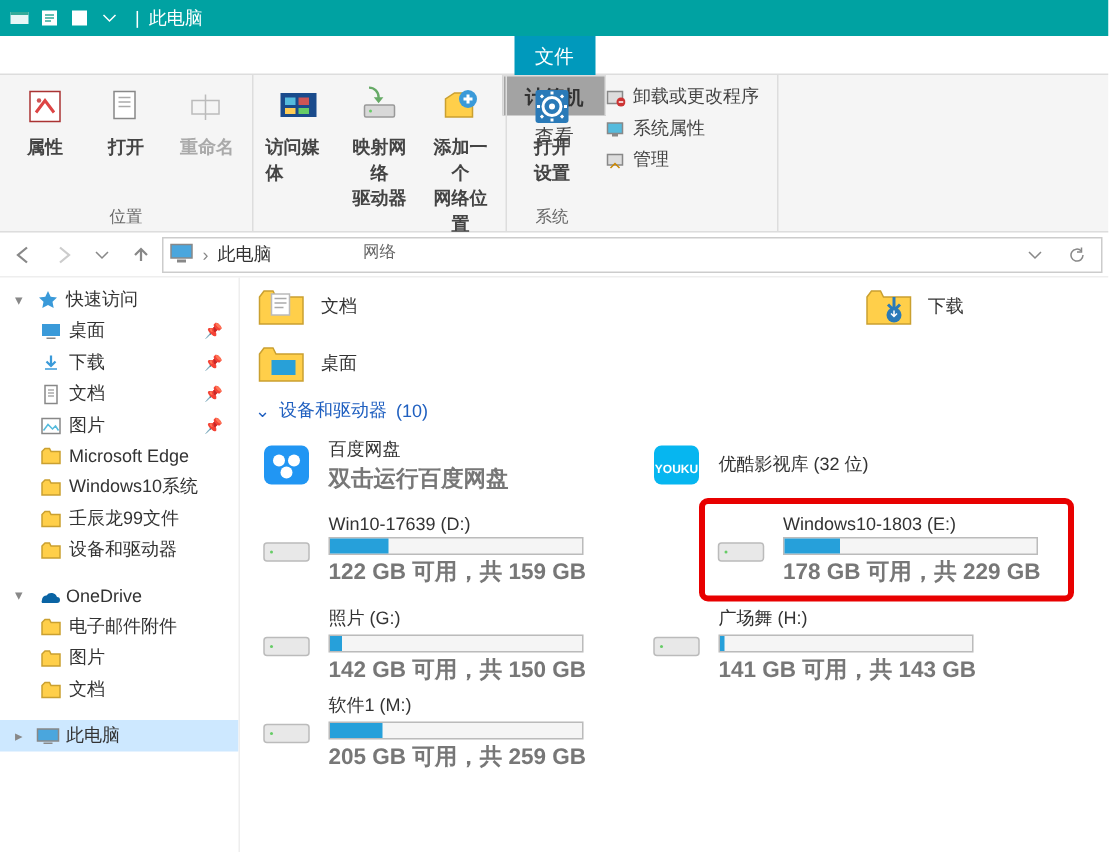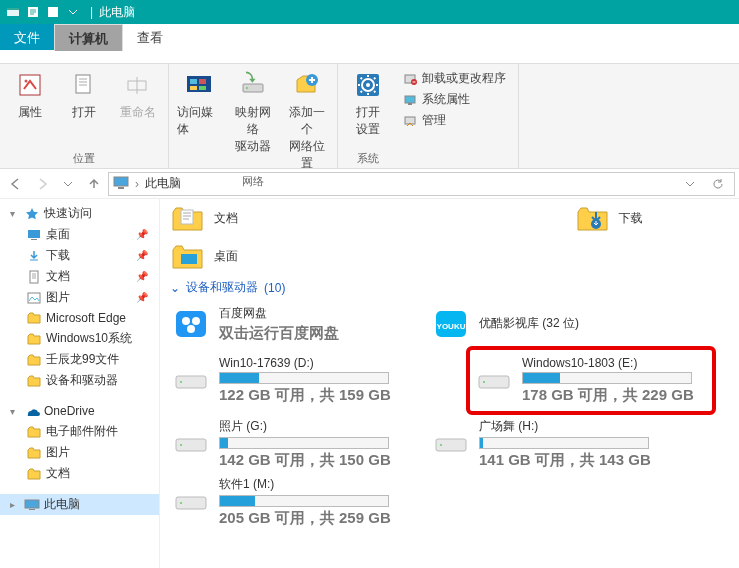--- a/index.html
+++ b/index.html
@@ -5,32 +5,32 @@
 * { box-sizing: border-box; margin: 0; padding: 0; font-family: "Microsoft YaHei", sans-serif; }
 body { font-size: 12px; color: #333; background: #fff; width: 739px; height: 568px; overflow: hidden; }
 
 
 .titlebar { height: 24px; background: #00a2a2; display: flex; align-items: center; padding: 0 4px; color: #fff; }
 .titlebar .qicon { width: 18px; height: 18px; display: flex; align-items: center; justify-content: center; margin-right: 2px; }
 .titlebar .sep { margin: 0 6px; color: #fff; }
 .titlebar .ttitle { font-size: 12px; }
 
 
-.tabrow { height: 40px; background: #fff; border-bottom: 1px solid #ddd; display: flex; align-items: flex-start; }
+.tabrow { height: 26px; background: #fff; border-bottom: 1px solid #ddd; display: flex; align-items: center; flex-direction: column; }
 .tab { padding: 5px 14px 3px; font-size: 13px; cursor: pointer; }
 .tab.file { background: #0099bc; color: #fff; }
 .tab.active { background: #a3a3a3; border: 1px solid #ddd; border-bottom: none; font-weight: bold; }
 .tab.plain { color: #444; }
 
 
 .ribbon { height: 105px; background: #f5f5f5; border-bottom: 1px solid #ddd; display: flex; }
 .rgroup { border-right: 1px solid #ddd; padding: 4px 8px 2px; display: flex; flex-direction: column; justify-content: space-between; }
 .rgroup .row { display: flex; gap: 10px; }
 .rgroup .glabel { text-align: center; font-size: 11px; color: #666; padding-top: 2px; }
-.rbtn { display: flex; flex-direction: column; align-items: center; width: 44px; cursor: pointer; font-size: 12px; color: #444; }
+.rbtn { display: flex; flex-direction: column; align-items: center; width: 44px; cursor: pointer; font-size: 12px; color: #444; font-weight: bold; }
 .rbtn .ri { width: 34px; height: 34px; display: flex; align-items: center; justify-content: center; margin-bottom: 2px; }
 .rbtn.disabled { color: #aaa; }
 .syslist { display: flex; flex-direction: column; gap: 4px; padding: 2px 4px; }
 .syslist .srow { display: flex; align-items: center; gap: 4px; font-size: 12px; color: #444; cursor: pointer; }
 .syslist .srow .si { width: 16px; height: 16px; display:flex; align-items:center; justify-content:center; }
 
 
 .navbar { height: 30px; display: flex; align-items: center; padding: 2px 4px; gap: 2px; border-bottom: 1px solid #eee; }
 .navbtn { width: 24px; height: 24px; display: flex; align-items: center; justify-content: center; color: #999; cursor: pointer; }
 .addr { flex: 1; height: 24px; border: 1px solid #ccc; display: flex; align-items: center; padding: 0 4px; gap: 6px; }

